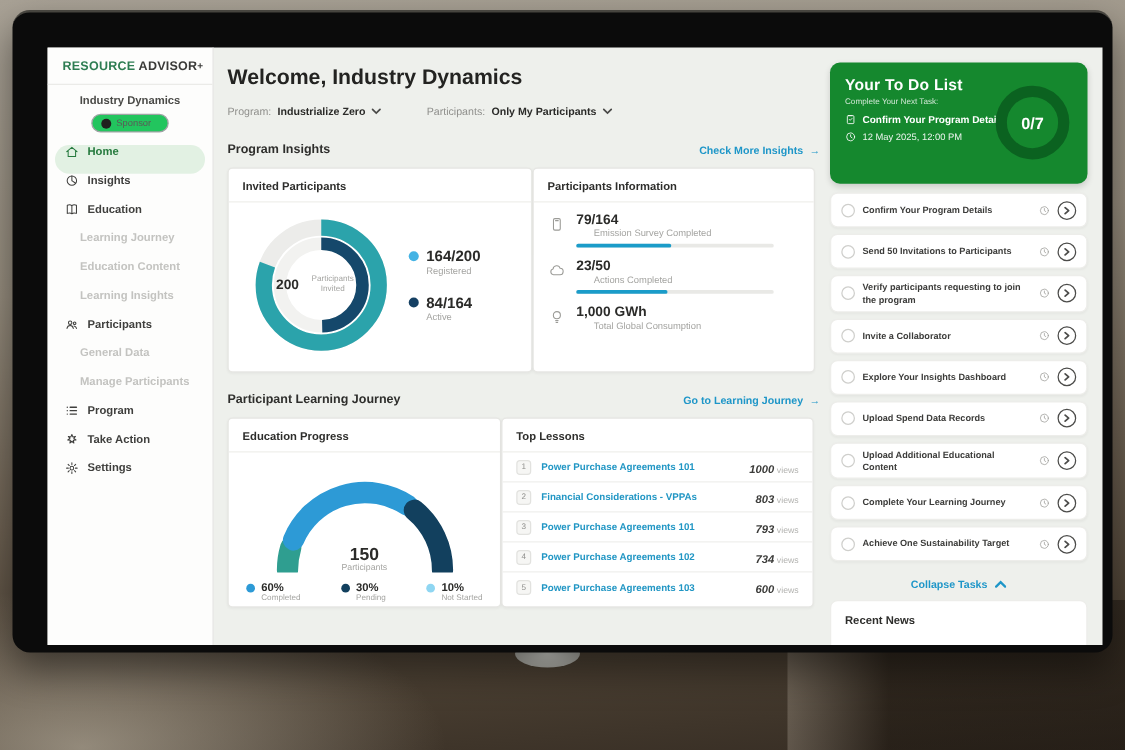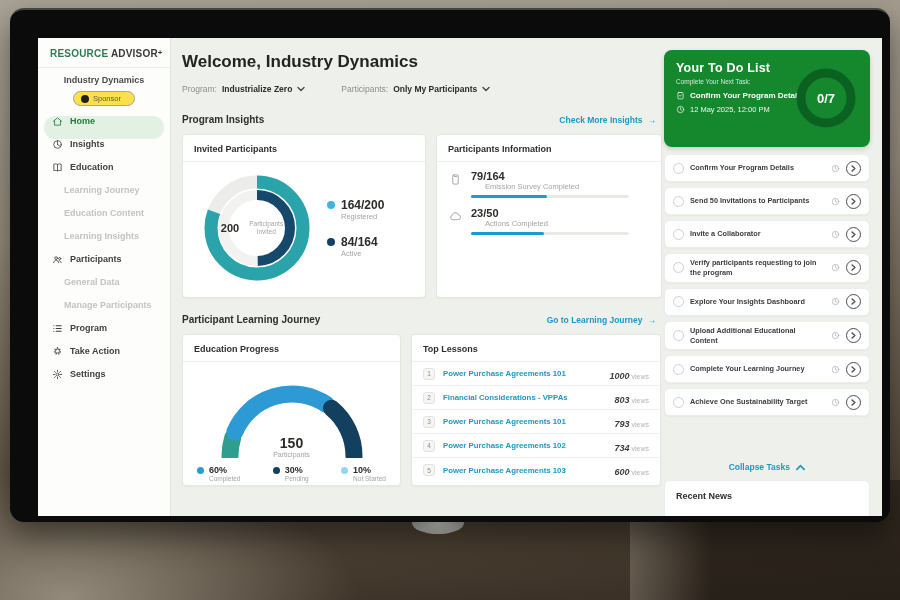--- a/index.html
+++ b/index.html
@@ -22,21 +22,21 @@
     background:#eef0ec; overflow:hidden; }
 
   
   .sidebar { position:absolute; left:0; top:0; width:133px; height:550px;
     background:#fdfdfc; border-right:1px solid #e4e4e1; }
   .logo { padding:10px 0 8px 12px; font-size:10px; font-weight:bold; letter-spacing:.2px; }
   .logo .p1 { color:#2e7d52; } .logo .p2 { color:#3a3a38; } .logo .plus { color:#3a3a38; font-size:8px; vertical-align:top; }
   .sb-div { height:1px; background:#ebebе8; background:#ebebe8; margin:0 0 7px 0; }
   .org { text-align:center; font-size:9px; font-weight:bold; color:#4b4b48; margin-bottom:6px; }
   .badge { display:flex; align-items:center; gap:4px; width:62px; margin:0 auto 10px;
-    border:1px solid #9fa4a4; border-radius:9px; padding:2px 7px; background:#fde047; }
+    border:1px solid #9fa4a4; border-radius:9px; padding:2px 7px; background:#22c55e; }
   .badge-dot { width:8px; height:8px; border-radius:50%; background:#20201e; flex:0 0 auto; }
   .badge span { font-size:7.5px; color:#5a5a57; }
   .nav { list-style:none; }
   .nav li { display:flex; align-items:flex-start; gap:7px; height:23px; padding:0 10px 0 14px;
     font-size:9px; font-weight:bold; color:#3f3f3d; cursor:default; }
   .nav li.sub { padding-left:26px; color:#c3c3c0; font-weight:bold; }
   .nav li.active { background:#e2f1e3; border-radius:12px; margin:0 6px; padding-left:8px; color:#267a3e; }
   .nico { width:11px; height:11px; flex:0 0 auto; stroke:currentColor; fill:none;
     stroke-width:1.8; stroke-linecap:round; stroke-linejoin:round; }
 
@@ -44,21 +44,21 @@
   .main { position:absolute; left:134px; top:0; width:490px; height:478px; }
   .welcome { position:absolute; left:10px; top:14px; font-size:17px; font-weight:bold; color:#232321; }
   .filters { position:absolute; left:10px; top:46px; display:flex; gap:36px; align-items:center; }
   .filter { display:flex; gap:5px; align-items:center; font-size:8.5px; }
   .filter .lab { color:#8f8f8c; }
   .filter .val { color:#2b2b29; font-weight:bold; }
   .chev { font-size:8px; color:#4a4a48; }
   .sec-head { position:absolute; left:10px; width:474px; display:flex; justify-content:space-between; align-items:center; }
   .sec-title { font-size:10px; font-weight:bold; color:#2e2e2c; }
   .sec-link { font-size:8.5px; font-weight:bold; color:#1e96c8; cursor:pointer; display:flex; gap:5px; align-items:center; }
-  .cards { position:absolute; left:10px; display:flex; gap:10px; }
+  .cards { position:absolute; left:10px; display:flex; }
   .card { background:#fff; border:1px solid #e6e6e3; border-radius:4px; box-shadow:0 1px 2px rgba(0,0,0,.04); }
   .card-title { font-size:9px; font-weight:bold; color:#2e2e2c; padding:9px 11px 7px; border-bottom:1px solid #efefec; }
 
   .c-invited { width:244px; height:164px; }
   .invited-body { display:flex; align-items:center; gap:14px; padding:10px 8px 0 18px; }
   .donut-wrap { position:relative; width:112px; height:112px; }
   .donut-center { position:absolute; inset:0; display:flex; flex-direction:row; align-items:center; justify-content:center; text-align:center; }
   .donut-center .v { font-size:11px; font-weight:bold; color:#2b2b29; }
   .donut-center .l { font-size:6.5px; color:#a4a4a1; width:54px; line-height:1.3; }
   .legend-col { display:flex; flex-direction:column; gap:14px; }
@@ -299,20 +299,30 @@
                     <path d="M7 18a4.2 4.2 0 0 1-.6-8.3A5.3 5.3 0 0 1 16.8 8.6 3.9 3.9 0 0 1 16.3 18z"></path>
                   </svg>
               <span style="flex:1">
                     <div class="v">23/50</div>
                 <div class="l">Actions Completed</div>
                 <div class="track">
                       <div class="fill" style="width: 46%;"></div>
                     </div>
                   </span>
             </div>
+            <div class="stat">
+              <svg class="stat-ic" viewBox="0 0 24 24">
+                    <circle cx="12" cy="9.5" r="5.2"></circle>
+                    <path d="M10.2 17.5h3.6M10.8 20.2h2.4"></path>
+                  </svg>
+              <span>
+                    <div class="v">1,000 GWh</div>
+                <div class="l">Total Global Consumption</div>
+                  </span>
+            </div>
           </div>
         </div>
       </div>
 
       <div class="sec-head" style="top:276px;">
         <span class="sec-title">Participant Learning Journey</span>
         <span class="sec-link">
           <span>Go to Learning Journey</span>
           <span>→</span>
         </span>
@@ -437,47 +447,60 @@
                 <path d="M12 7.5V12l3 2"></path>
               </svg>
           <span class="go-btn">
                 <svg viewBox="0 0 8 10">
                   <path d="M2 1.5 6 5 2 8.5"></path>
                 </svg>
               </span>
         </div>
         <div class="todo-item">
           <span class="cbox"></span>
+          <span class="tlabel">Verify participants requesting to join the program</span>
+          <svg class="clock-sm" viewBox="0 0 24 24">
+                <circle cx="12" cy="12" r="8.5"></circle>
+                <path d="M12 7.5V12l3 2"></path>
+              </svg>
+          <span class="go-btn">
+                <svg viewBox="0 0 8 10">
+                  <path d="M2 1.5 6 5 2 8.5"></path>
+                </svg>
+              </span>
+        </div>
+        <div class="todo-item">
+          <span class="cbox"></span>
           <span class="tlabel">Invite a Collaborator</span>
           <svg class="clock-sm" viewBox="0 0 24 24">
                 <circle cx="12" cy="12" r="8.5"></circle>
                 <path d="M12 7.5V12l3 2"></path>
               </svg>
           <span class="go-btn">
                 <svg viewBox="0 0 8 10">
                   <path d="M2 1.5 6 5 2 8.5"></path>
                 </svg>
               </span>
         </div>
         <div class="todo-item">
           <span class="cbox"></span>
-          <span class="tlabel">Verify participants requesting to join the program</span>
-          <svg class="clock-sm" viewBox="0 0 24 24">
-                <circle cx="12" cy="12" r="8.5"></circle>
-                <path d="M12 7.5V12l3 2"></path>
-              </svg>
-          <span class="go-btn">
-                <svg viewBox="0 0 8 10">
-                  <path d="M2 1.5 6 5 2 8.5"></path>
-                </svg>
-              </span>
-        </div>
-        <div class="todo-item">
-          <span class="cbox"></span>
           <span class="tlabel">Explore Your Insights Dashboard</span>
+          <svg class="clock-sm" viewBox="0 0 24 24">
+                <circle cx="12" cy="12" r="8.5"></circle>
+                <path d="M12 7.5V12l3 2"></path>
+              </svg>
+          <span class="go-btn">
+                <svg viewBox="0 0 8 10">
+                  <path d="M2 1.5 6 5 2 8.5"></path>
+                </svg>
+              </span>
+        </div>
+        <div class="todo-item">
+          <span class="cbox"></span>
+          <span class="tlabel">Upload Spend Data Records</span>
           <svg class="clock-sm" viewBox="0 0 24 24">
                 <circle cx="12" cy="12" r="8.5"></circle>
                 <path d="M12 7.5V12l3 2"></path>
               </svg>
           <span class="go-btn">
                 <svg viewBox="0 0 8 10">
                   <path d="M2 1.5 6 5 2 8.5"></path>
                 </svg>
               </span>
         </div>

